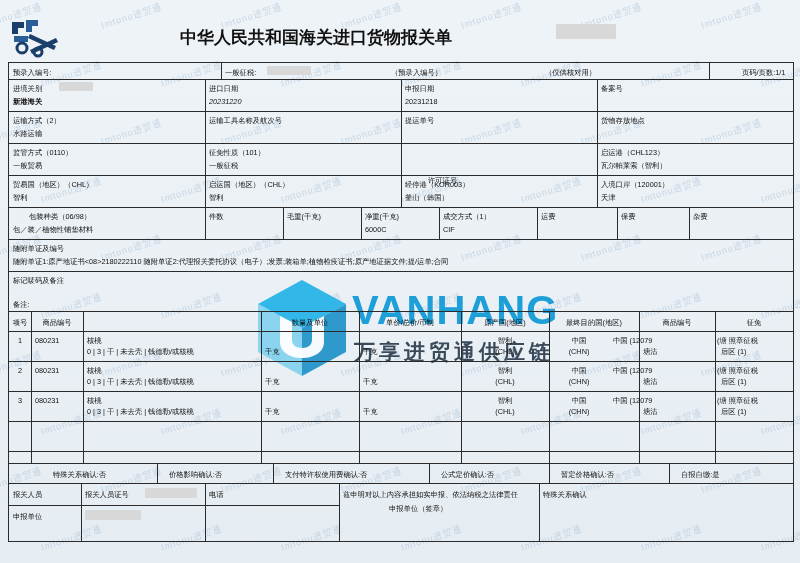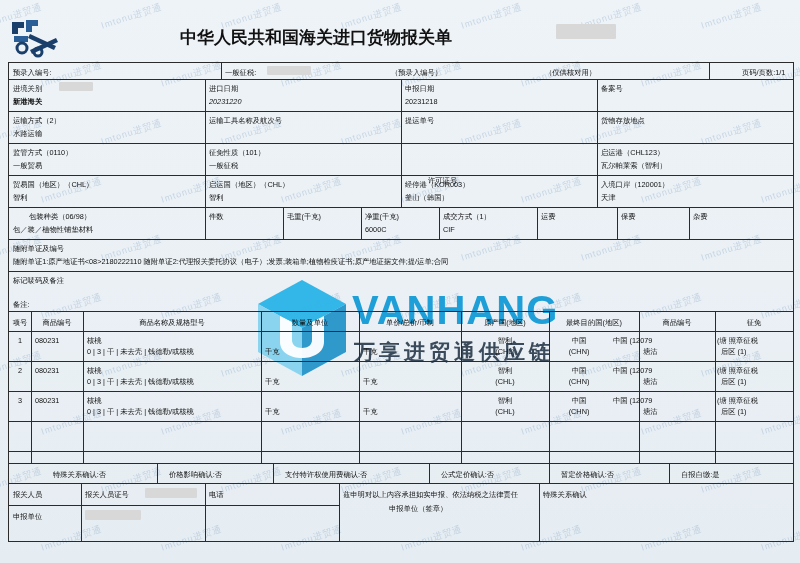--- a/index.html
+++ b/index.html
@@ -266,21 +266,20 @@
     <div class="vline" style="left:74px;top:248px;height:152px;"></div>
     <div class="vline" style="left:252px;top:248px;height:152px;"></div>
     <div class="vline" style="left:350px;top:248px;height:152px;"></div>
     <div class="vline" style="left:452px;top:248px;height:152px;"></div>
     <div class="vline" style="left:540px;top:248px;height:152px;"></div>
     <div class="vline" style="left:630px;top:248px;height:152px;"></div>
     <div class="vline" style="left:706px;top:248px;height:152px;"></div>
 
     <div class="cell lbl c" style="left:0px;top:254px;width:22px;">项号</div>
     <div class="cell lbl c" style="left:22px;top:254px;width:52px;">商品编号</div>
-    <div class="cell lbl c" style="left:74px;top:254px;width:178px;">商品名称及规格型号</div>
     <div class="cell lbl c" style="left:252px;top:254px;width:98px;">数量及单位</div>
     <div class="cell lbl c" style="left:350px;top:254px;width:102px;">单价/总价/币制</div>
     <div class="cell lbl c" style="left:452px;top:254px;width:88px;">原产国(地区)</div>
     <div class="cell lbl c" style="left:540px;top:254px;width:90px;">最终目的国(地区)</div>
     <div class="cell lbl c" style="left:630px;top:254px;width:76px;">商品编号</div>
     <div class="cell lbl c" style="left:706px;top:254px;width:78px;">征免</div>
 
     <div class="hline" style="left:0;top:298px;width:784px;"></div>
     <div class="hline" style="left:0;top:328px;width:784px;"></div>
     <div class="hline" style="left:0;top:358px;width:784px;"></div>

